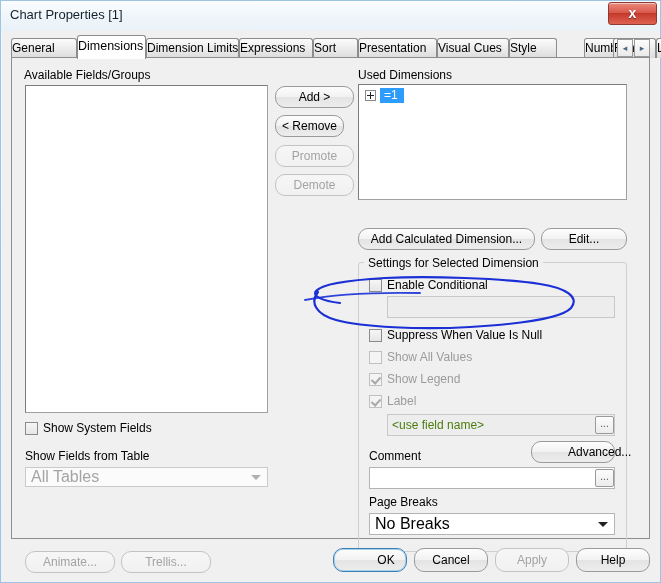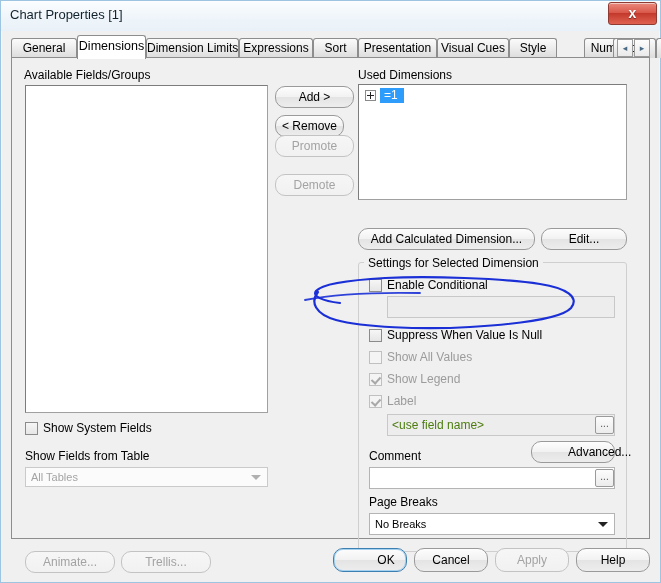--- a/index.html
+++ b/index.html
@@ -87,21 +87,21 @@
     top: 3px;
     height: 20px;
     box-sizing: border-box;
     border: 1px solid #8d8d8d;
     border-bottom: none;
     border-top-left-radius: 3px;
     border-top-right-radius: 3px;
     background: linear-gradient(to bottom, #fbfbfb 0%, #ececec 50%, #dcdcdc 100%);
     font-size: 12px;
     line-height: 19px;
-    text-align: center;
+    text-align: left;
     color: #000;
     white-space: nowrap;
     cursor: default;
     overflow: hidden;
   }
   .tab.active {
     top: 0px;
     height: 24px;
     line-height: 21px;
     background: #ffffff;
@@ -258,21 +258,21 @@
     color: #555;
     cursor: pointer;
   }
 
   
   .combo {
     position: absolute;
     box-sizing: border-box;
     border: 1px solid #b4b4b4;
     background: #ffffff;
-    font-size: 11px;
+    font-size: 16px;
     line-height: 18px;
     color: #000;
     padding-left: 5px;
     overflow: hidden;
     white-space: nowrap;
     cursor: default;
   }
   .combo.disabled { color: #a4a4a4; background: #fbfbfb; border-color: #cacaca; }
   .combo .arrow {
     position: absolute;
@@ -410,21 +410,21 @@
         <span>All Tables</span>
         <span class="arrow"></span>
       </div>
 
 
       <button class="btn disabled" style="left:13px; top:493px; width:90px; height:22px;">Animate...</button>
       <button class="btn disabled" style="left:109px; top:493px; width:90px; height:22px;">Trellis...</button>
 
       <button class="btn" style="left:263px; top:28px;  width:79px; height:22px;">Add &gt;</button>
       <button class="btn" style="left:263px; top:57px;  width:69px; height:22px;">&lt; Remove</button>
-      <button class="btn disabled" style="left:263px; top:77px;  width:79px; height:22px;">Promote</button>
+      <button class="btn disabled" style="left:263px; top:87px;  width:79px; height:22px;">Promote</button>
       <button class="btn disabled" style="left:263px; top:116px; width:79px; height:22px;">Demote</button>
 
       <div class="group-label" style="left:346px; top:10px;">Used Dimensions</div>
       <div class="listbox" style="left:346px; top:26px; width:269px; height:116px;">
         <div id="used-item">
           <span id="used-expander"></span>
           <span id="used-item-label">=1</span>
         </div>
       </div>
 

